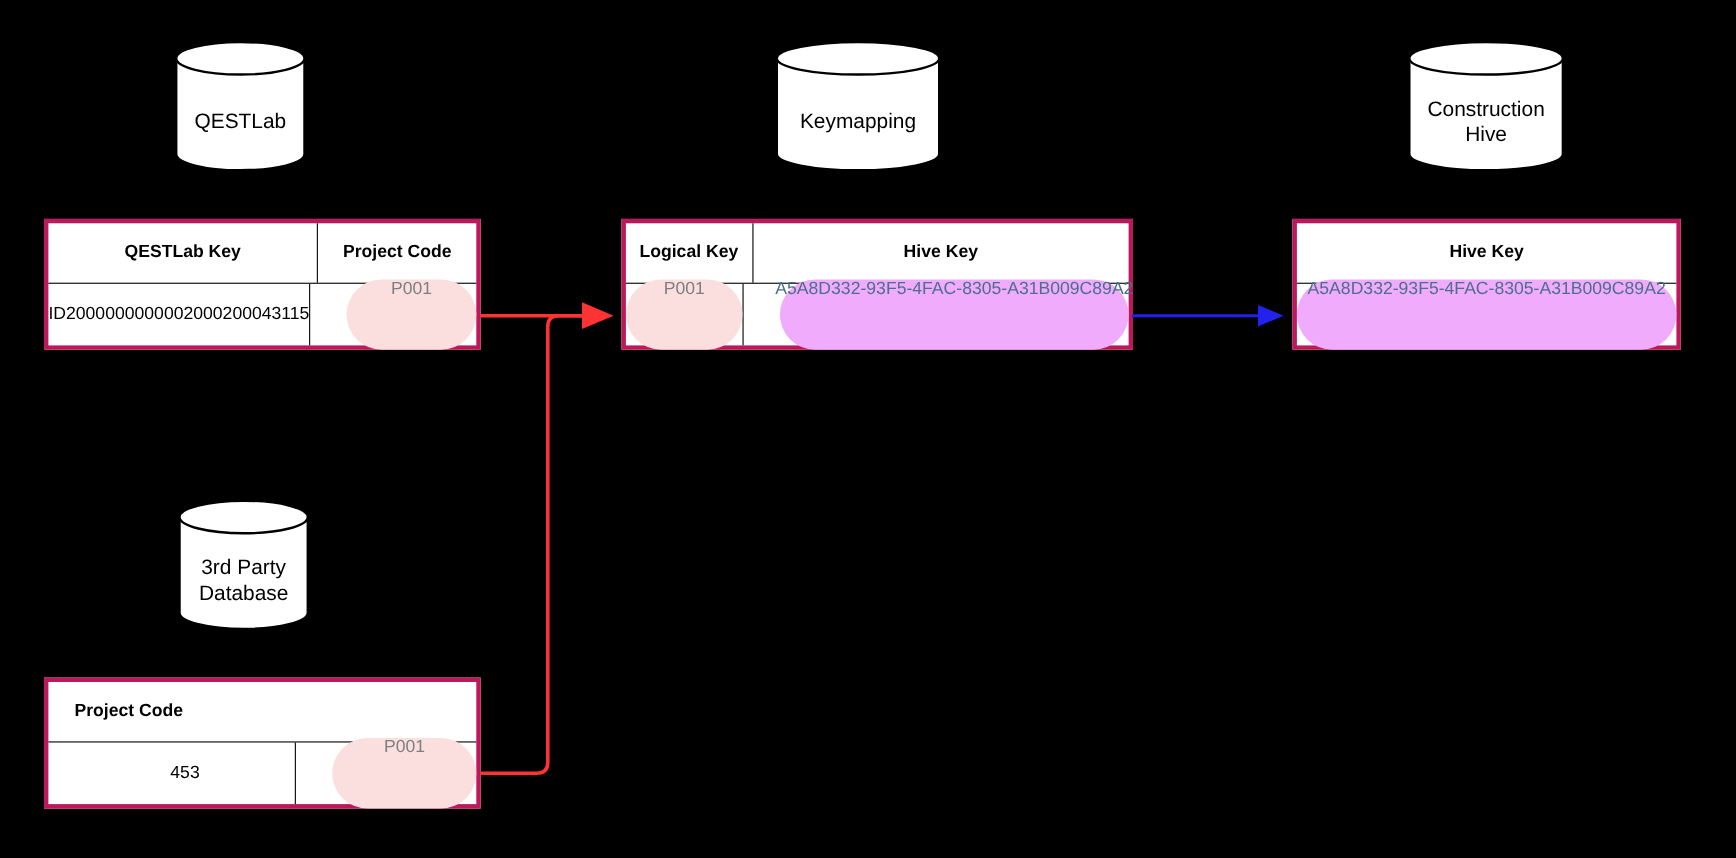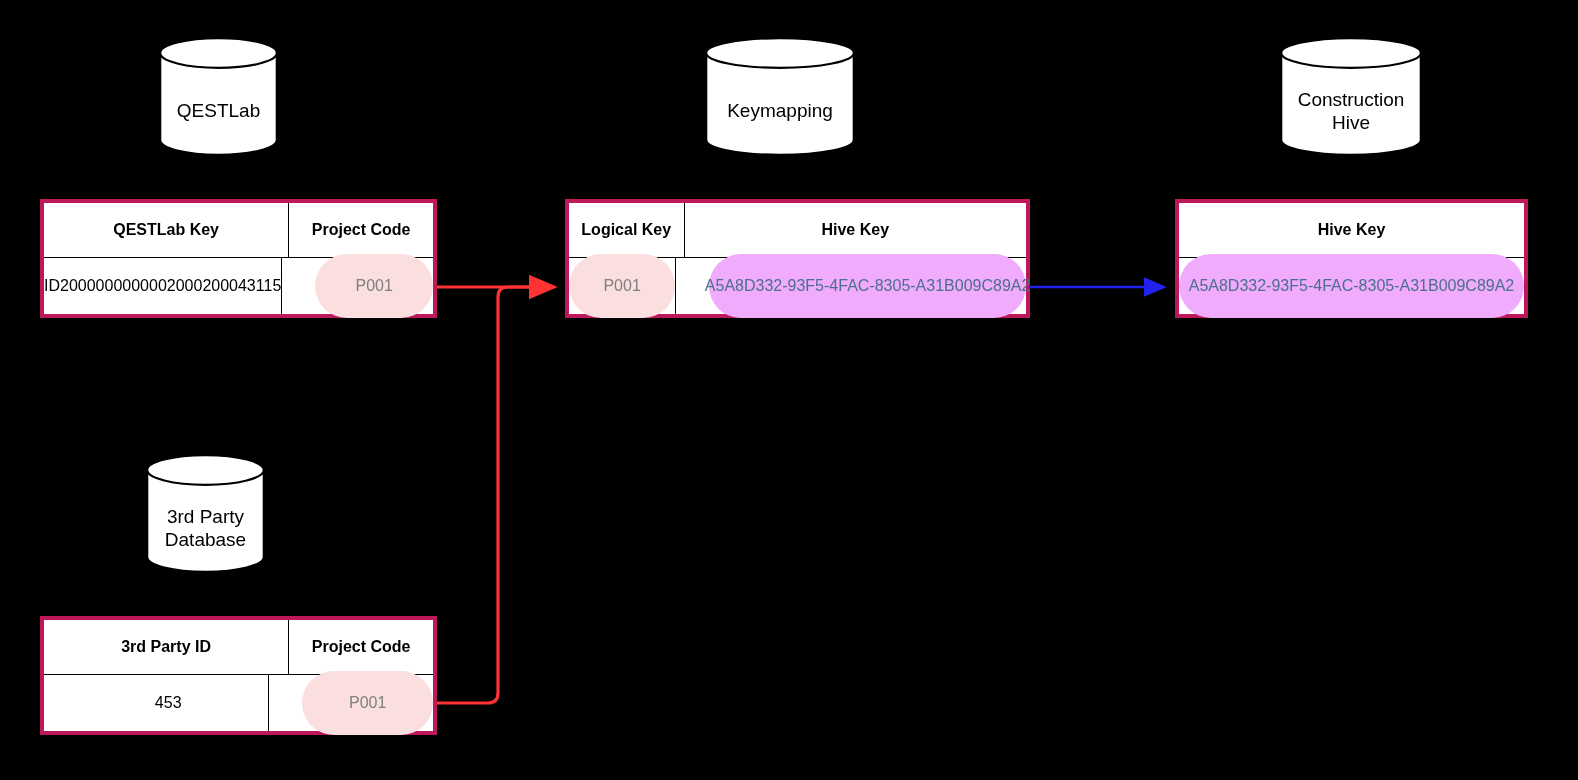--- a/index.html
+++ b/index.html
@@ -89,21 +89,20 @@
 
   
   .pill {
     position: absolute;
     left: 0;
     top: -4px;
     width: 100%;
     height: calc(100% + 8px);
     border-radius: 999px;
     display: flex;
-    align-items: center;
     justify-content: center;
     box-sizing: border-box;
     z-index: 1;
   }
   .pill .ptxt {
     font-size: 16px;
     white-space: nowrap;
     font-family: "Liberation Sans", sans-serif;
   }
   .pill.pink {
@@ -171,21 +170,21 @@
 
   <div class="cylinder" style="left:1280px; top:37px; width:142px; height:119px;">
     <svg width="142" height="119" viewBox="0 0 142 119" xmlns="http://www.w3.org/2000/svg">
       <path d="M1.2,16 L1.2,103 C1.2,111.3 32.4,117.8 71,117.8 C109.6,117.8 140.8,111.3 140.8,103 L140.8,16 Z" fill="#ffffff" stroke="#000000" stroke-width="2.2"></path>
       <ellipse cx="71" cy="16" rx="69.8" ry="14.8" fill="#ffffff" stroke="#000000" stroke-width="2.2"></ellipse>
     </svg>
     <div class="cyl-label" style="top:51px;">Construction
 Hive</div>
   </div>
 
-  <div class="cylinder" style="left:146px; top:454px; width:119px; height:119px;text-decoration:underline;">
+  <div class="cylinder" style="left:162px; top:454px; width:119px; height:119px;text-decoration:underline;">
     <svg width="119" height="119" viewBox="0 0 119 119" xmlns="http://www.w3.org/2000/svg">
       <path d="M1.2,16 L1.2,103 C1.2,111.3 27.3,117.8 59.5,117.8 C91.7,117.8 117.8,111.3 117.8,103 L117.8,16 Z" fill="#ffffff" stroke="#000000" stroke-width="2.2"></path>
       <ellipse cx="59.5" cy="16" rx="58.3" ry="14.8" fill="#ffffff" stroke="#000000" stroke-width="2.2"></ellipse>
     </svg>
     <div class="cyl-label" style="top:51px;">3rd Party
 Database</div>
   </div>
 
   <div class="tbl" style="left:40px; top:199px; width:397px; height:119px;">
     <div class="tbl-row head">
@@ -241,23 +240,20 @@
       <div class="cell" style="width:351px;">
         <span class="pill blue">
           <span class="ptxt">A5A8D332-93F5-4FAC-8305-A31B009C89A2</span>
         </span>
       </div>
     </div>
   </div>
 
   <div class="tbl" style="left:40px; top:616px; width:397px; height:119px;">
     <div class="tbl-row head">
-      <div class="cell head-cell divider" style="width:249px;">
-        <span class="txt">3rd Party ID</span>
-      </div>
       <div class="cell head-cell" style="width:146px;">
         <span class="txt">Project Code</span>
       </div>
     </div>
     <div class="tbl-row body">
       <div class="cell divider" style="width:249px;padding-left:24px;">
         <span class="txt">453</span>
       </div>
       <div class="cell" style="width:146px;">
         <span class="pill pink">

